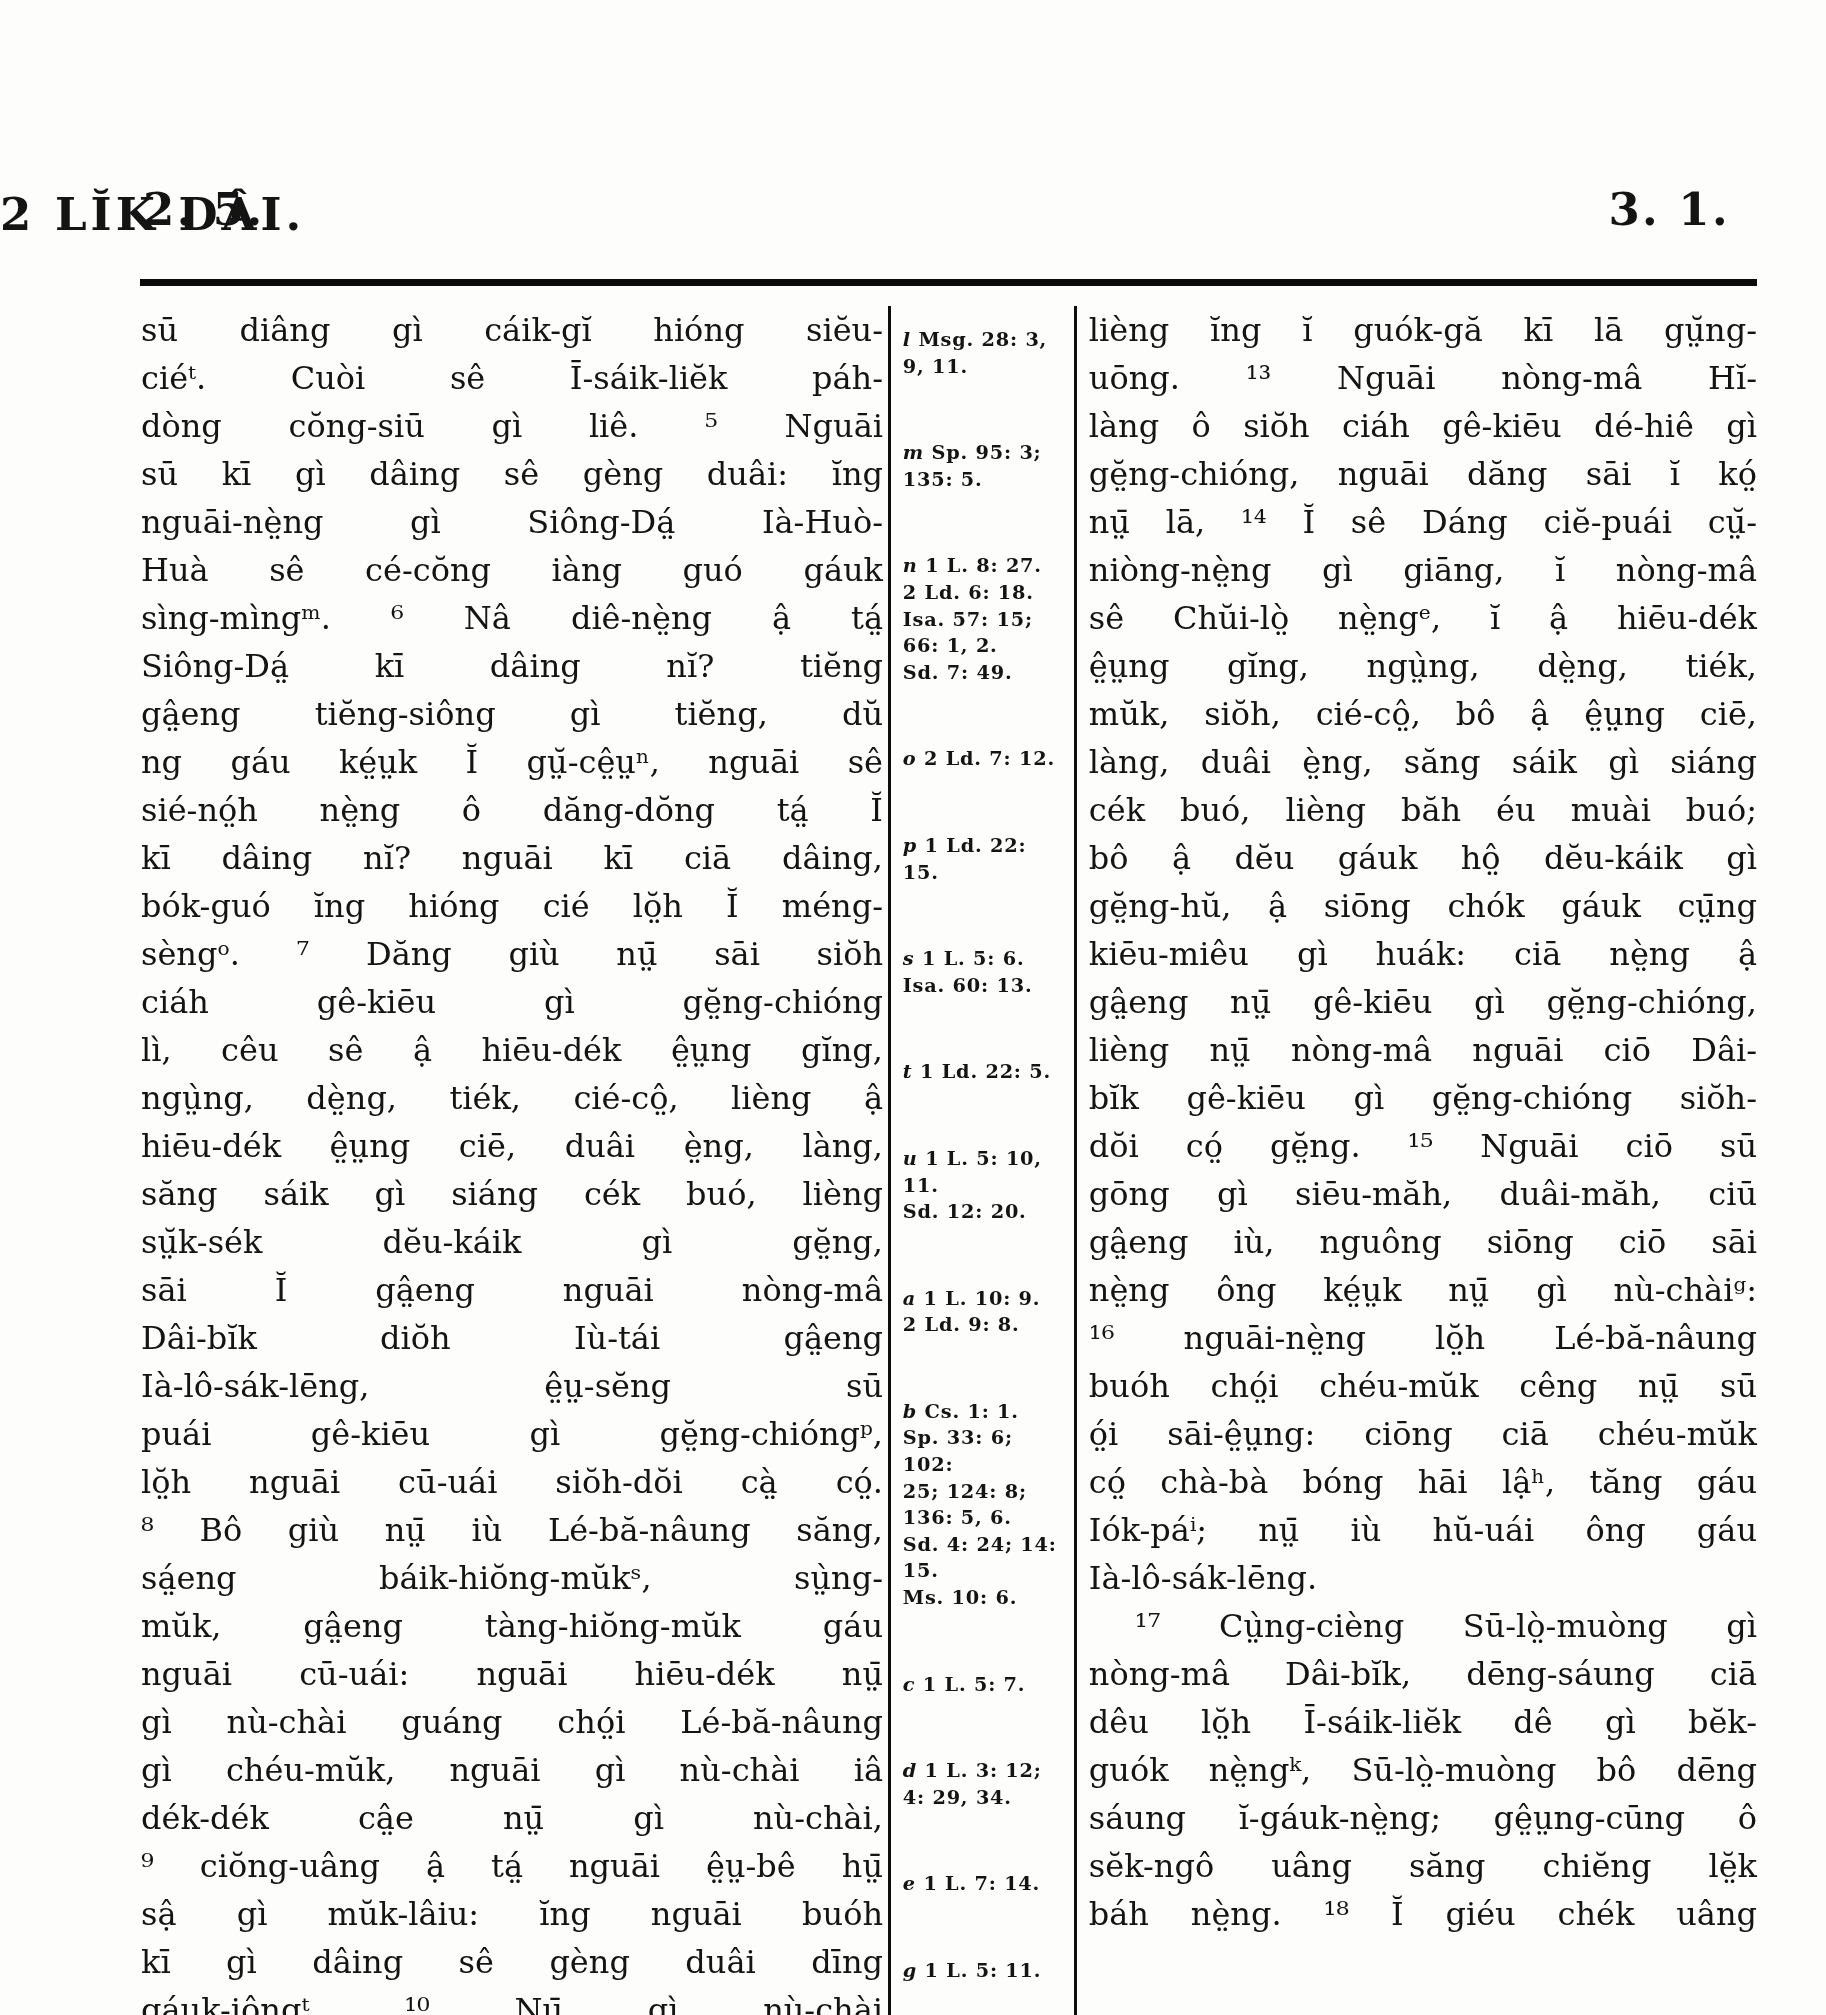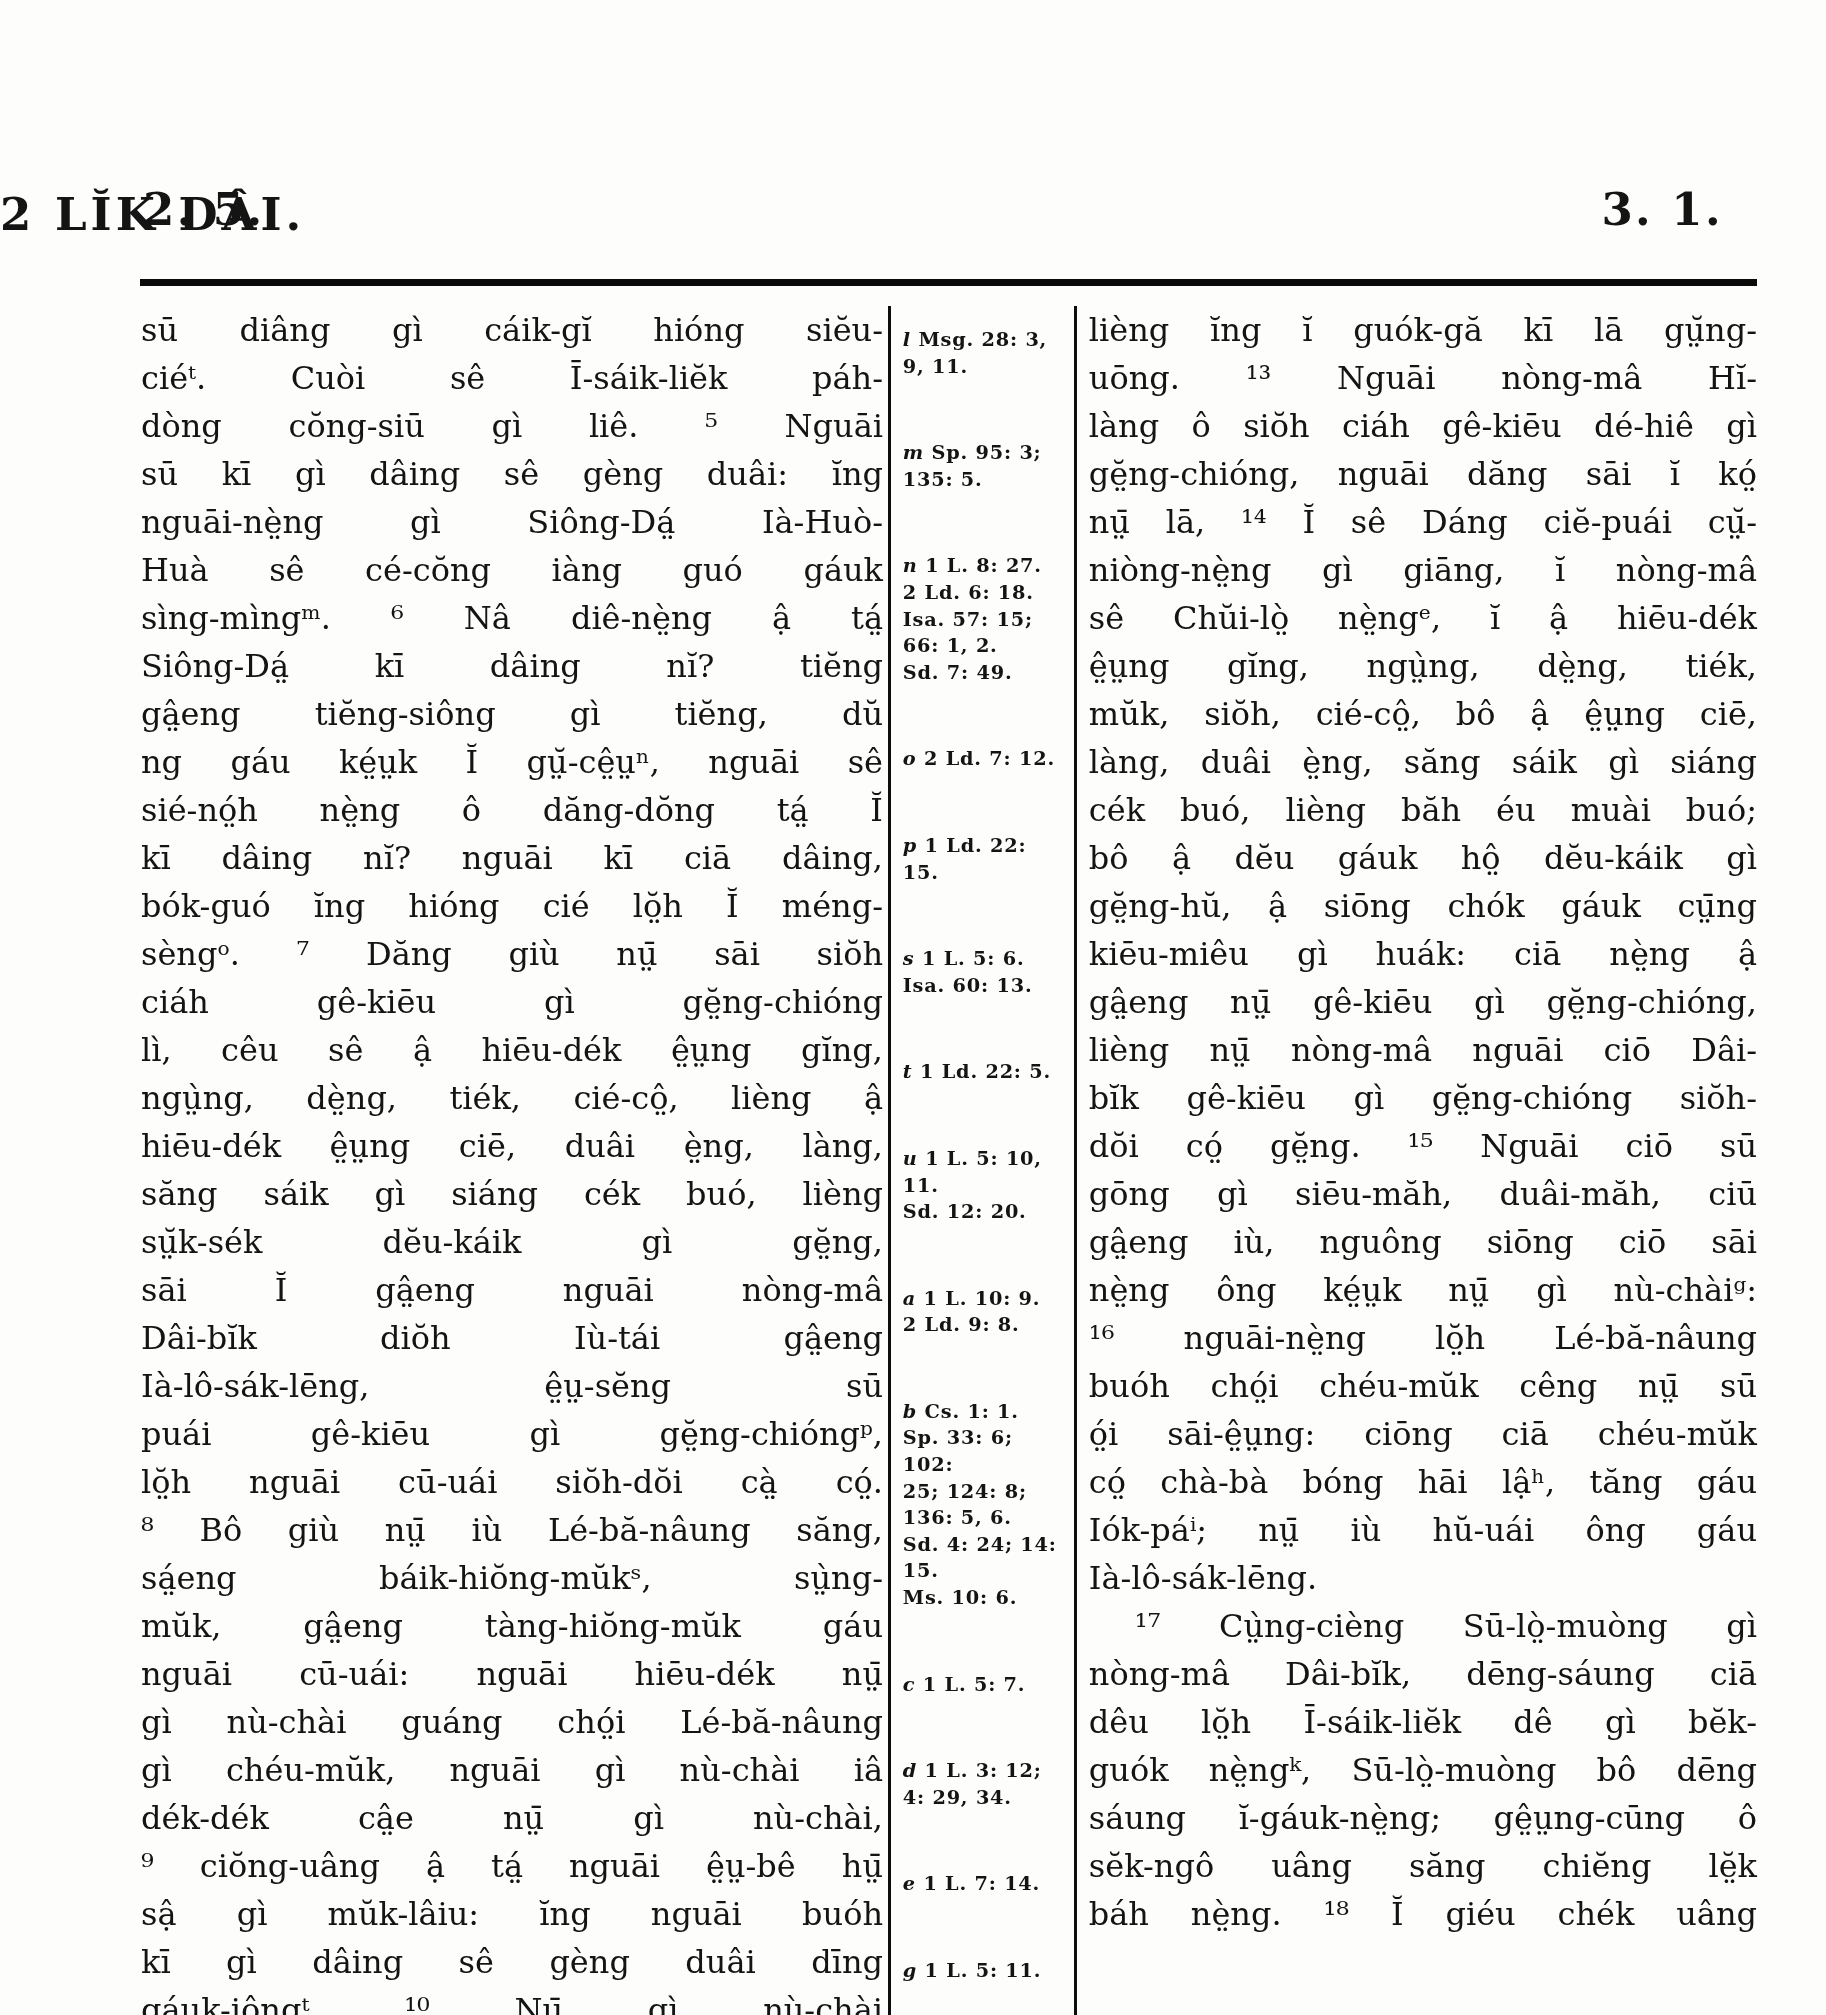--- a/index.html
+++ b/index.html
@@ -1,20 +1,20 @@
 <!DOCTYPE html>
 <html style="font-size:6.4px"><head>
 <meta charset="utf-8">
 <style>
   html,body{margin:0;padding:0;background:#ddd;}
   .page{position:relative;width:1827px;height:2875px;background:#fdfdfb;color:#141414;
         font-family:"DejaVu Serif","DejaVu Sans",serif;overflow:hidden;}
   .hnum{position:absolute;top:183px;font-size:45px;font-weight:bold;letter-spacing:2.4px;}
   .hnum.left{left:143px;}
-  .hnum.right{right:104px;}
+  .hnum.right{right:97px;}
   .htitle{position:absolute;top:188px;left:0;width:1679px;text-align:left;
           font-size:45px;font-weight:bold;letter-spacing:4px;}
   .top-rule{position:absolute;top:279px;left:140px;width:1617px;height:6.9px;background:#0a0a0a;}
   .columns{position:absolute;top:306px;left:141px;width:1616px;height:2430px;display:flex;}
   .col-left{width:742px;flex:0 0 auto;}
   .col-refs{flex:0 0 189px;margin-left:4.8px;border-left:3.6px solid #0d0d0d;border-right:3.6px solid #0d0d0d;
             padding:21px 3.2px 0 12px;box-sizing:border-box;overflow:hidden;
             font-weight:bold;font-size:19.3px;line-height:26.6px;letter-spacing:0.8px;}
   .col-right{flex:1 1 auto;padding-left:12px;min-width:0;}
   .line{font-size:32px;line-height:48px;text-align:justify;text-align-last:justify;}

